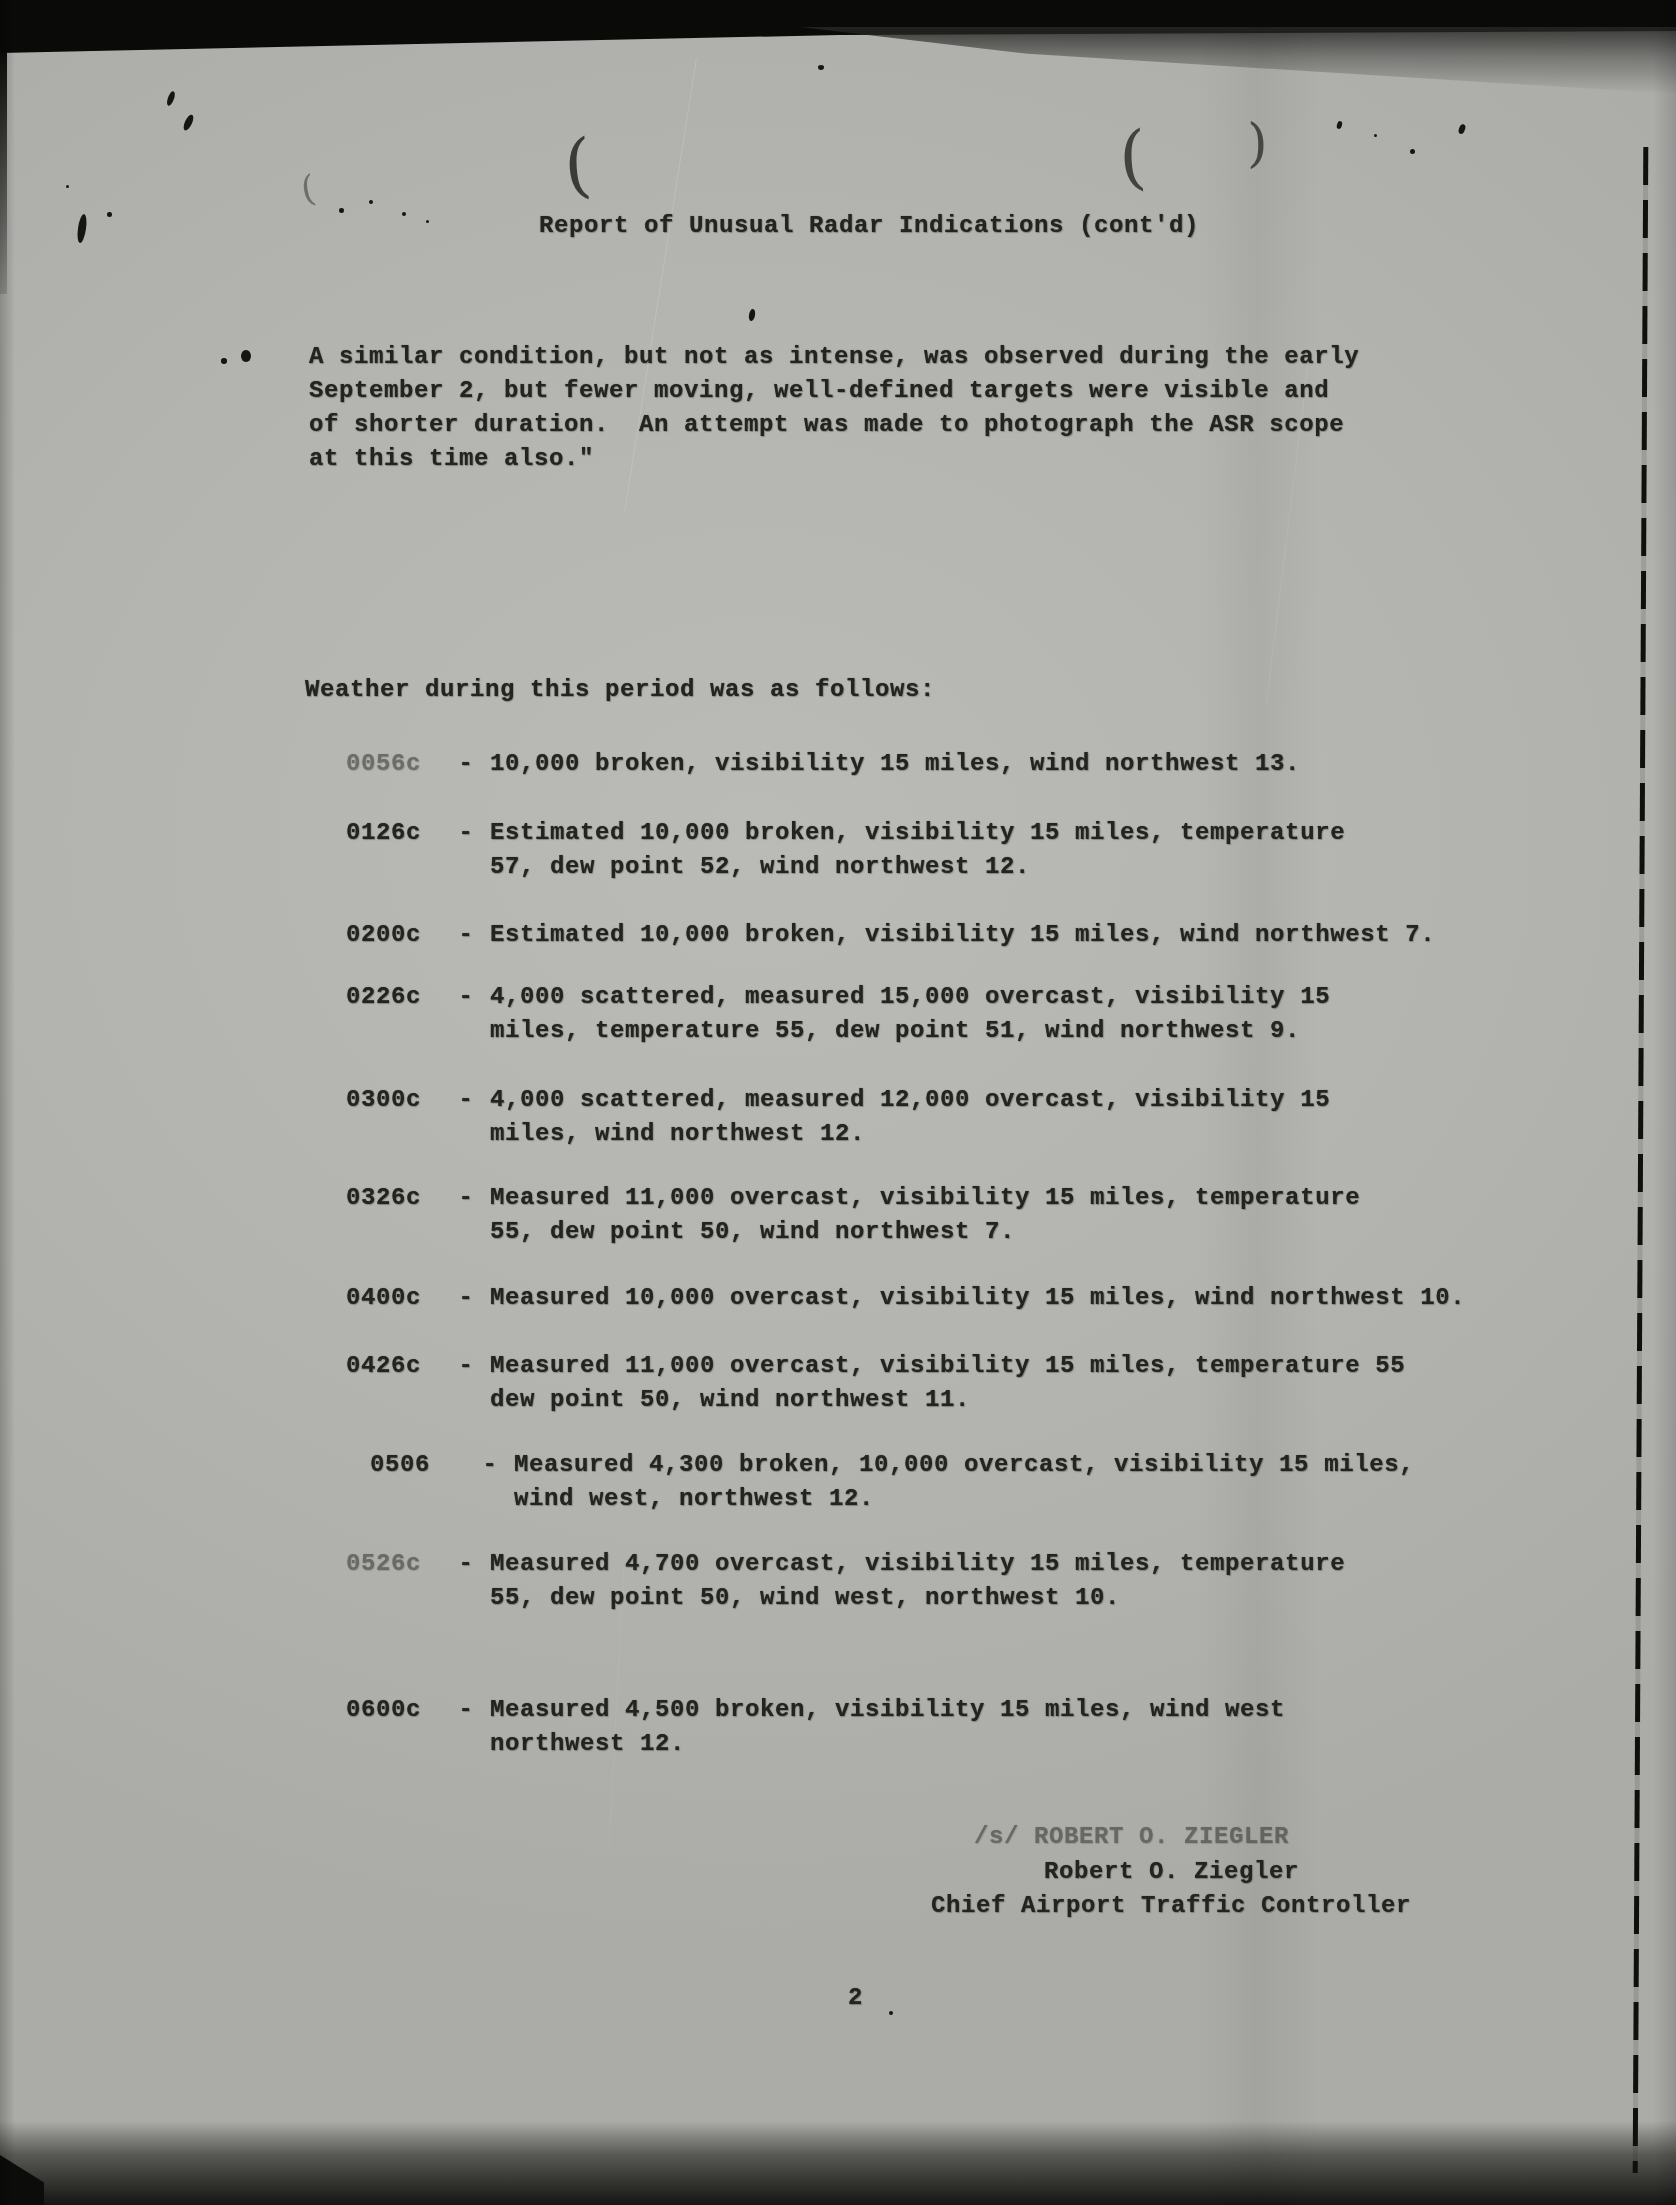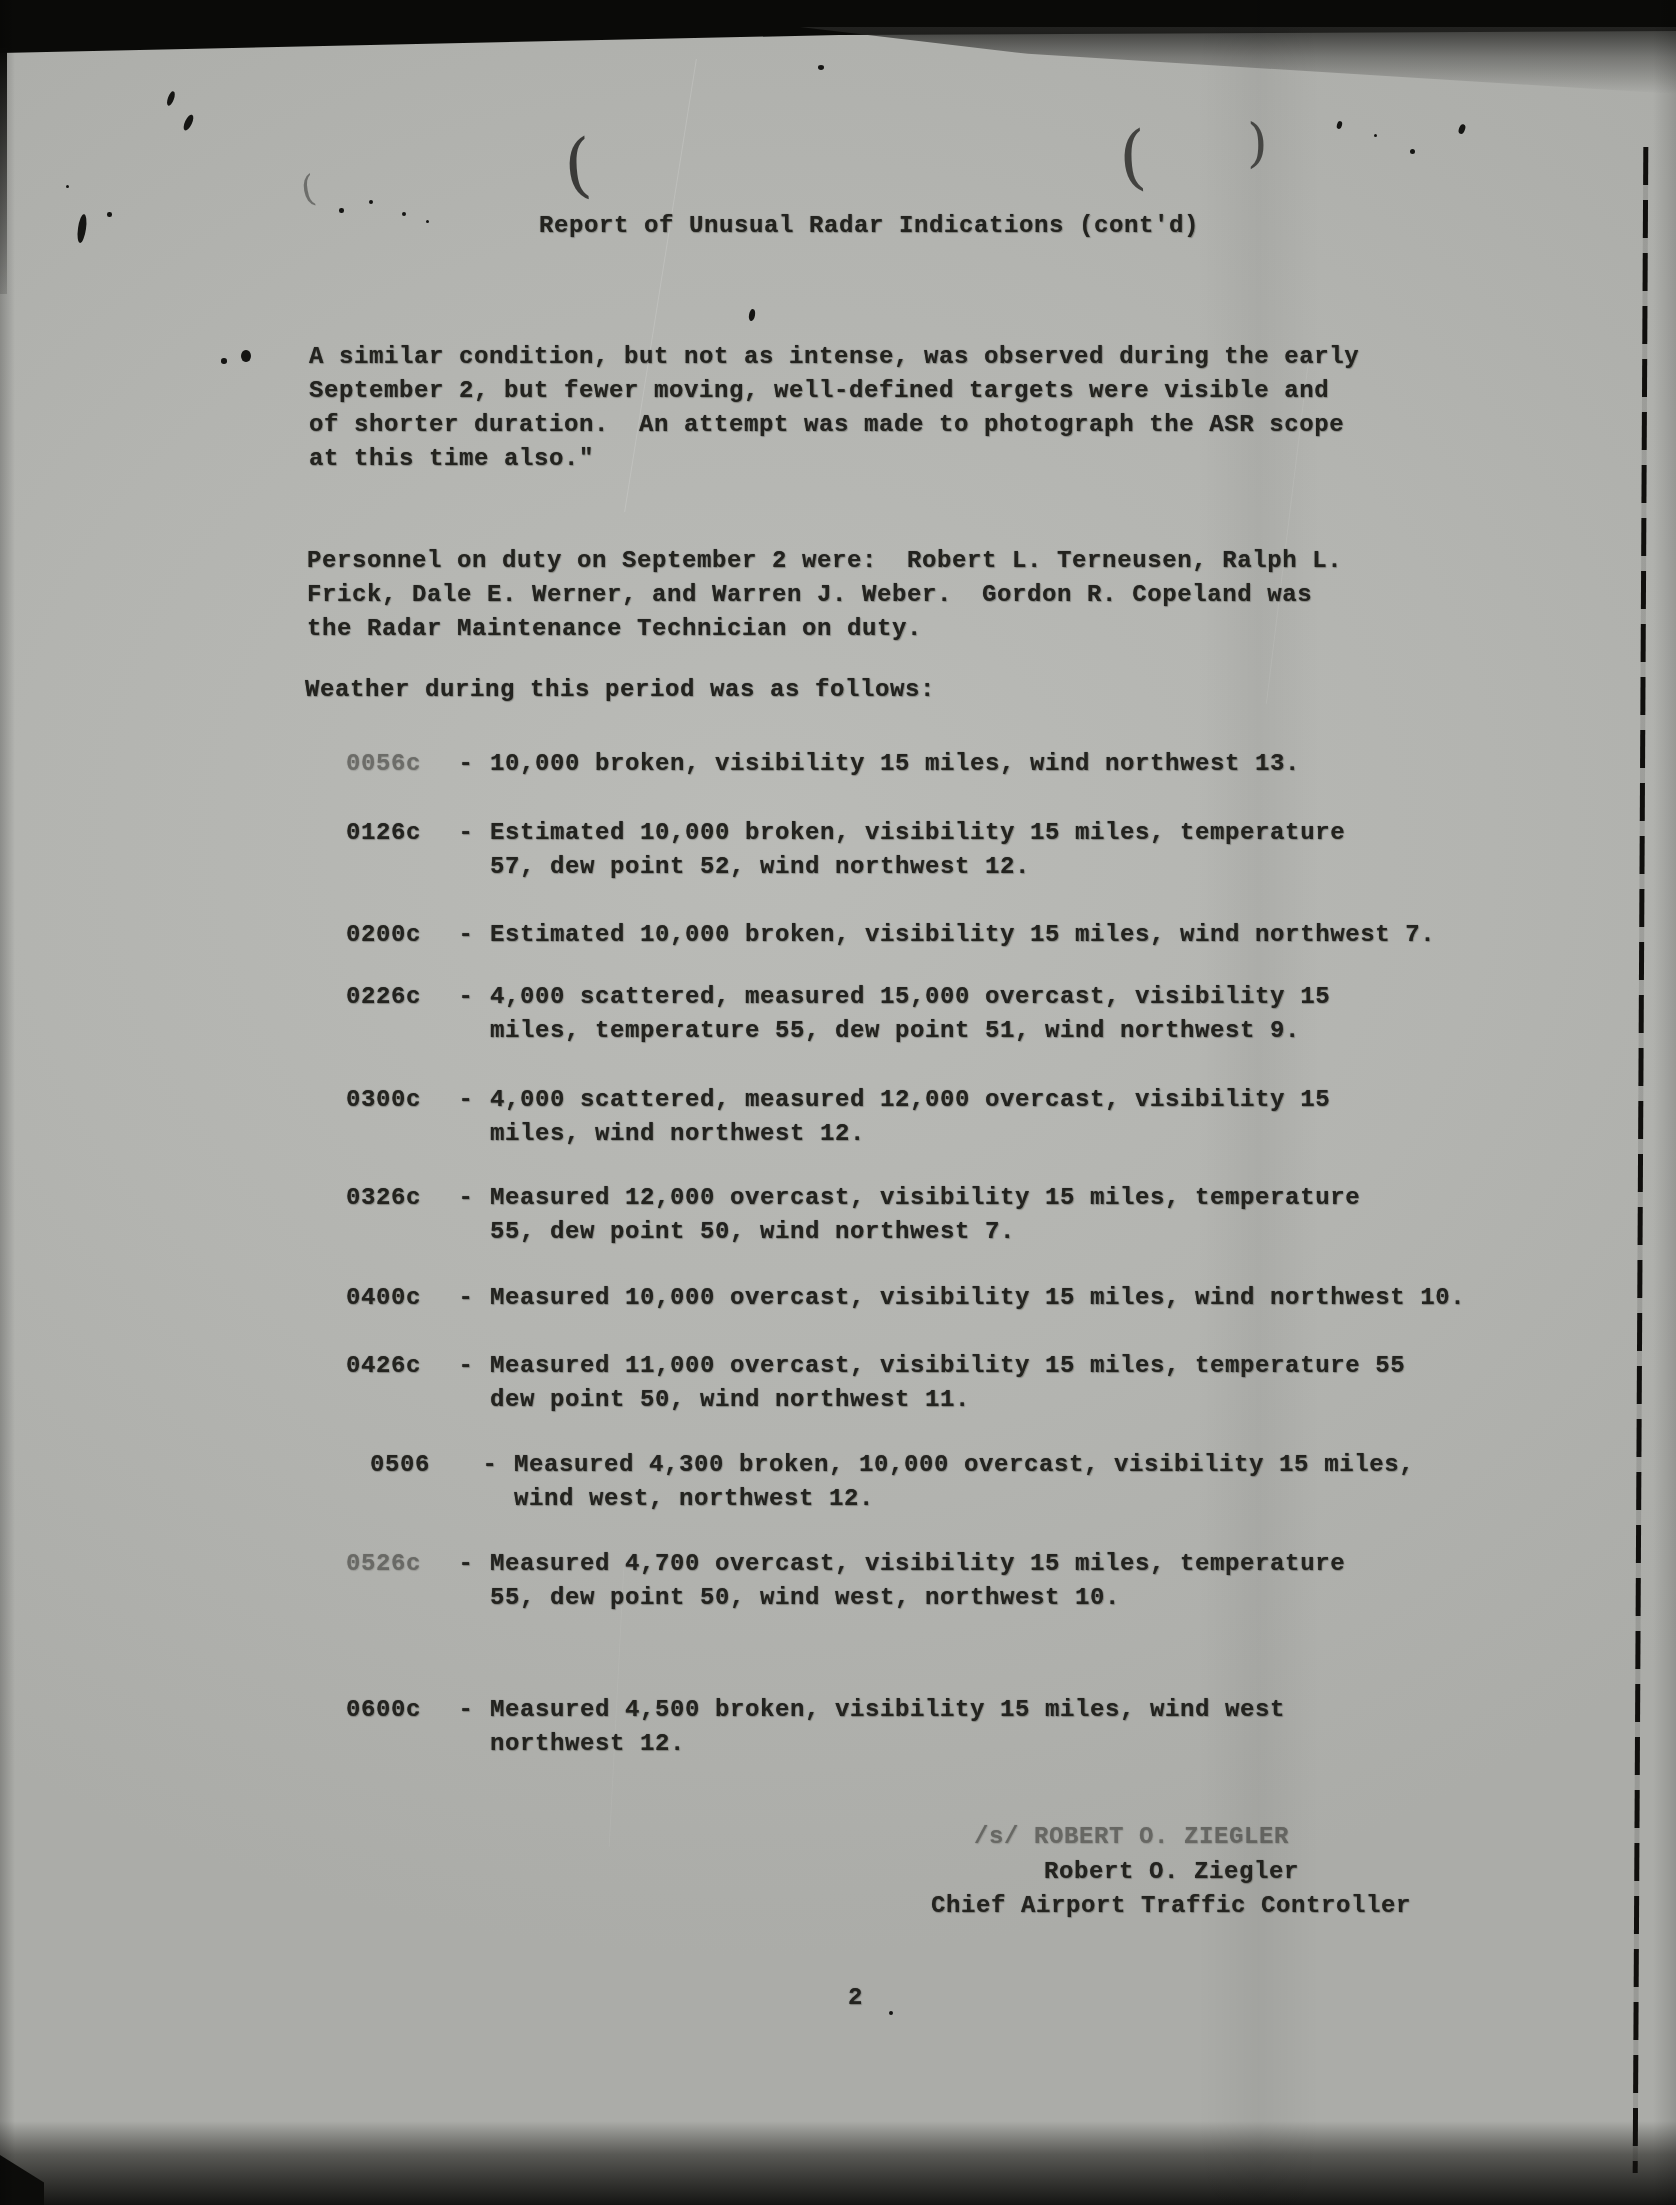--- a/index.html
+++ b/index.html
@@ -92,25 +92,20 @@
 
     <div class="abs tline" style="top:209px;left:539px;">Report of Unusual Radar Indications (cont'd)</div>
 
     <div class="abs" id="para-0" style="top:340px;left:309px;">
         <div class="tline">A similar condition, but not as intense, was observed during the early</div>
         <div class="tline">September 2, but fewer moving, well-defined targets were visible and</div>
         <div class="tline">of shorter duration.  An attempt was made to photograph the ASR scope</div>
         <div class="tline">at this time also."</div>
       </div>
 
-    <div class="abs" id="para-1" style="top:544px;left:307px;">
-        <div class="tline">Personnel on duty on September 2 were:  Robert L. Terneusen, Ralph L.</div>
-        <div class="tline">Frick, Dale E. Werner, and Warren J. Weber.  Gordon R. Copeland was</div>
-        <div class="tline">the Radar Maintenance Technician on duty.</div>
-      </div>
 
     <div class="abs" id="para-2" style="top:673px;left:305px;">
         <div class="tline">Weather during this period was as follows:</div>
       </div>
 
     <div id="entries">
         <div class="entry" style="top: 747px;">
           <span class="tline time faded">0056c</span>
           <span class="tline dash">-</span>
           <div>
@@ -145,21 +140,21 @@
           <span class="tline dash">-</span>
           <div>
             <div class="tline">4,000 scattered, measured 12,000 overcast, visibility 15</div>
             <div class="tline">miles, wind northwest 12.</div>
           </div>
         </div>
         <div class="entry" style="top: 1181px;">
           <span class="tline time">0326c</span>
           <span class="tline dash">-</span>
           <div>
-            <div class="tline">Measured 12,000 overcast, visibility 15 miles, temperature</div>
+            <div class="tline">Measured 11,000 overcast, visibility 15 miles, temperature</div>
             <div class="tline">55, dew point 50, wind northwest 7.</div>
           </div>
         </div>
         <div class="entry" style="top: 1281px; align-items: center;">
           <span class="tline time">0400c</span>
           <span class="tline dash">-</span>
           <div>
             <div class="tline">Measured 10,000 overcast, visibility 15 miles, wind northwest 10.</div>
           </div>
         </div>

